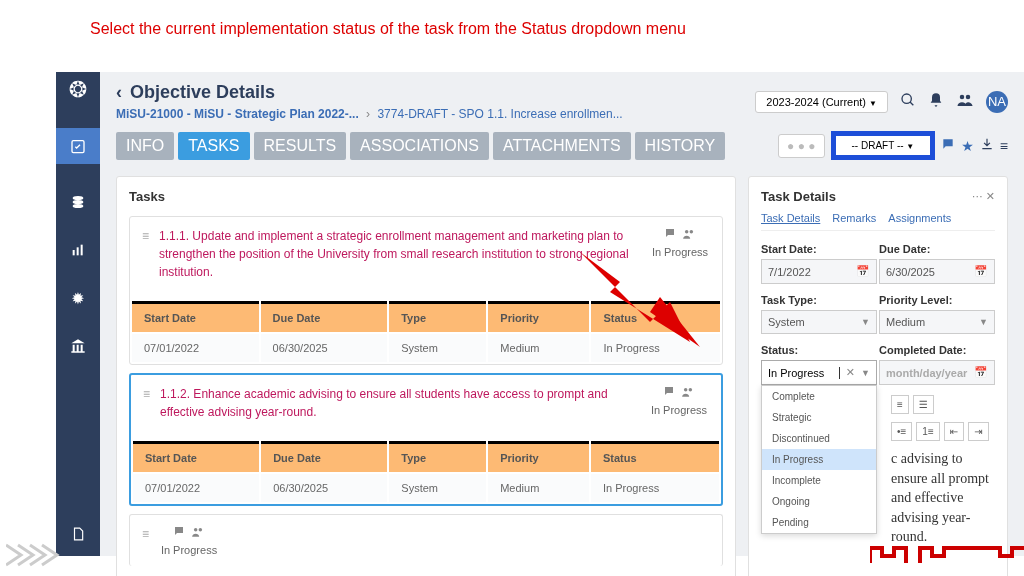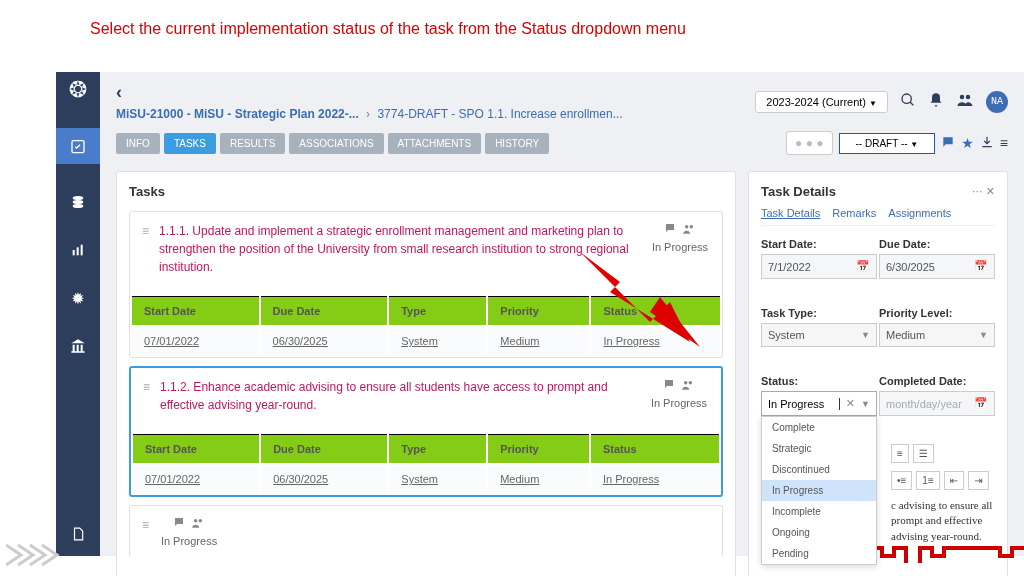--- a/index.html
+++ b/index.html
@@ -10,67 +10,67 @@
   .sidebar-icon.active { background: #4a7dc9; width: 44px; height: 36px; }
   .content { position: absolute; left: 100px; top: 72px; right: 0; bottom: 20px; background: #eef0f3; }
   .header { padding: 10px 16px 4px; display: flex; align-items: center; justify-content: space-between; }
   .header-left { display: flex; flex-direction: column; }
   .title-row { display: flex; align-items: center; gap: 8px; color: #2d3e5c; font-size: 18px; font-weight: bold; }
   .breadcrumb { font-size: 12px; color: #3b6db5; margin-top: 4px; }
   .breadcrumb .sep { color: #888; margin: 0 4px; }
   .header-right { display: flex; align-items: center; gap: 12px; }
   .year-select { background: #fff; border: 1px solid #ccc; padding: 4px 10px; font-size: 11px; border-radius: 3px; cursor: pointer; }
   .icon-btn { cursor: pointer; color: #2d3e5c; font-size: 14px; }
-  .avatar { width: 22px; height: 22px; border-radius: 50%; background: #3b6db5; color: #fff; font-size: 10px; display: flex; align-items: center; justify-content: center; overflow: hidden; font-family: Liberation Mono, monospace; }
+  .avatar { width: 22px; height: 22px; border-radius: 50%; background: #3b6db5; color: #fff; font-size: 13px; display: flex; align-items: center; justify-content: center; overflow: hidden; }
   .tabs-row { padding: 6px 16px; display: flex; align-items: center; justify-content: space-between; background: #eef0f3; }
   .tabs { display: flex; gap: 4px; }
-  .tab { background: #a8b2bd; color: #fff; padding: 5px 10px; font-size: 10px; border-radius: 2px; cursor: pointer; }
+  .tab { background: #a8b2bd; color: #fff; padding: 5px 10px; font-size: 16px; border-radius: 2px; cursor: pointer; }
   .tab.active { background: #3b9de0; }
   .tabs-actions { display: flex; align-items: center; gap: 6px; }
   .dots-btn { background: #fff; border: 1px solid #ccc; padding: 4px 8px; color: #bbb; font-size: 12px; border-radius: 3px; }
-  .draft-select { background: #fff; border: 1px solid #1d4ed8; padding: 4px 16px; font-size: 10px; }
+  .draft-select { background: #fff; border: 5px solid #1d4ed8; padding: 4px 16px; font-size: 10px; }
   .main-area { display: flex; padding: 10px 16px; gap: 12px; }
   .tasks-panel { flex: 1; background: #fff; border: 1px solid #e0e0e0; border-radius: 3px; padding: 12px; }
   .panel-title { font-size: 13px; font-weight: bold; color: #333; margin-bottom: 12px; }
   .task-card { border: 1px solid #e0e0e0; border-radius: 3px; margin-bottom: 8px; }
   .task-card.selected { border: 2px solid #3b9de0; }
   .task-head { padding: 10px 12px; display: flex; gap: 10px; }
   .drag-icon { color: #aaa; font-size: 12px; cursor: move; padding-top: 2px; }
   .task-body { flex: 1; }
   .task-title { font-size: 12px; color: #be185d; line-height: 1.5; }
   .task-side { text-align: center; min-width: 60px; }
   .task-side-icons { color: #888; font-size: 13px; display: flex; gap: 6px; justify-content: center; }
   .task-status-label { font-size: 11px; color: #666; margin-top: 2px; }
   .task-table { width: 100%; font-size: 11px; margin-top: 8px; }
-  .task-table th { text-align: left; background: #84cc16; padding: 8px 12px; color: #555; font-weight: bold; border-top: 1px solid #000000; }
-  .task-table td { padding: 8px 12px; color: #666; background: #fafbfc; text-decoration: underline; }
+  .task-table th { text-align: left; background: #fdba74; padding: 8px 12px; color: #555; font-weight: bold; border-top: 3px solid #000000; }
+  .task-table td { padding: 8px 12px; color: #666; background: #fafbfc; }
   .details-panel { width: 260px; background: #fff; border: 1px solid #e0e0e0; border-radius: 3px; padding: 12px; position: relative; }
   .details-header { display: flex; justify-content: space-between; align-items: center; margin-bottom: 8px; }
   .details-title { font-size: 13px; font-weight: bold; color: #333; }
   .details-close { color: #888; cursor: pointer; font-size: 11px; }
   .subtabs { display: flex; gap: 12px; font-size: 11px; margin-bottom: 12px; border-bottom: 1px solid #eee; padding-bottom: 6px; }
   .subtab { color: #3b6db5; cursor: pointer; }
   .subtab.active { text-decoration: underline; }
-  .field-row { display: flex; gap: 2px; margin-bottom: 28px; }
+  .field-row { display: flex; gap: 2px; margin-bottom: 10px; }
   .field { flex: 1; }
   .field-label { font-size: 11px; font-weight: bold; color: #333; margin-bottom: 4px; display: block; }
   .field-input { width: 100%; border: 1px solid #ccc; background: #f5f6f8; padding: 5px 6px; font-size: 11px; color: #555; display: flex; justify-content: space-between; align-items: center; }
   .field-input .cal { color: #888; font-size: 11px; }
   .field-input .caret { color: #888; font-size: 9px; }
   .status-wrap { position: relative; }
   .status-input { width: 100%; border: 1px solid #aaa; background: #fff; padding: 5px 6px; font-size: 11px; display: flex; align-items: center; }
   .status-input .val { flex: 1; border-right: 1px solid #333; padding-right: 2px; }
   .status-input .x { color: #888; margin: 0 6px; cursor: pointer; }
   .status-input .caret { color: #888; font-size: 9px; }
   .dropdown { position: absolute; top: 100%; left: 0; right: 0; background: #fff; border: 1px solid #ccc; box-shadow: 0 2px 6px rgba(0,0,0,0.15); z-index: 100; }
   .dropdown-item { padding: 5px 10px; font-size: 10px; color: #555; cursor: pointer; }
   .dropdown-item.highlight { background: #cfe4fb; }
   .toolbar { display: flex; gap: 4px; margin: 8px 0; flex-wrap: wrap; }
   .toolbar .tb { border: 1px solid #ccc; padding: 3px 5px; font-size: 10px; color: #555; cursor: pointer; background: #fff; }
-  .desc-text { font-size: 11px; color: #333; line-height: 1.4; font-family: Georgia, serif; }
+  .desc-text { font-size: 14px; color: #333; line-height: 1.4; font-family: Georgia, serif; }
   .arrow { position: absolute; left: 560px; top: 242px; width: 140px; height: 110px; z-index: 50; pointer-events: none; }
   .red-deco-br { position: absolute; right: -6px; bottom: 8px; }
   .red-deco-bl { position: absolute; left: 6px; bottom: 6px; }
 </style>
 </head>
 <body>
 
 <div class="instruction">Select the current implementation status of the task from the Status dropdown menu</div>
 
 <div class="sidebar">
@@ -106,20 +106,21 @@
         <path d="M6 2h9l5 5v15H6V2z" fill="none" stroke="#fff" stroke-width="2"></path>
       </svg>
   </div>
 </div>
 
 <div class="content">
   <div class="header">
     <div class="header-left">
       <div class="title-row">
         <span style="cursor:pointer;">‹</span>
+        <span>Objective Details</span>
       </div>
       <div class="breadcrumb">
         <span style="font-weight:bold;">MiSU-21000 - MiSU - Strategic Plan 2022-...</span>
         <span class="sep">›</span>
         <span>3774-DRAFT - SPO 1.1. Increase enrollmen...</span>
       </div>
     </div>
     <div class="header-right">
       <div class="year-select"><span>2023-2024 (Current)</span> <span style="font-size:8px;">▼</span></div>
       <span class="icon-btn">
@@ -334,21 +335,21 @@
             <div class="dropdown-item">Discontinued</div>
             <div class="dropdown-item highlight">In Progress</div>
             <div class="dropdown-item">Incomplete</div>
             <div class="dropdown-item">Ongoing</div>
             <div class="dropdown-item">Pending</div>
           </div>
         </div>
         <div class="field">
           <span class="field-label">Completed Date:</span>
           <div class="field-input">
-              <span style="color:#aaa;">month/day/year</span>
+              <span style="color:#aaa;font-weight:bold;">month/day/year</span>
               <span class="cal">📅</span>
             </div>
         </div>
       </div>
 
       <div class="toolbar" style="margin-left:130px;">
         <span class="tb">≡</span>
         <span class="tb">☰</span>
       </div>
       <div class="toolbar" style="margin-left:130px;">

